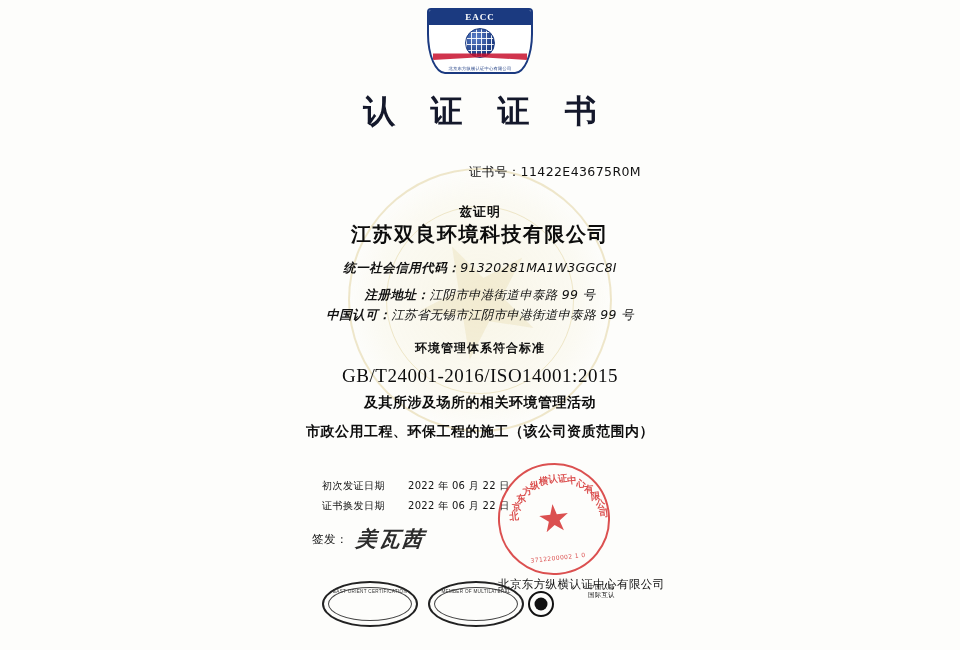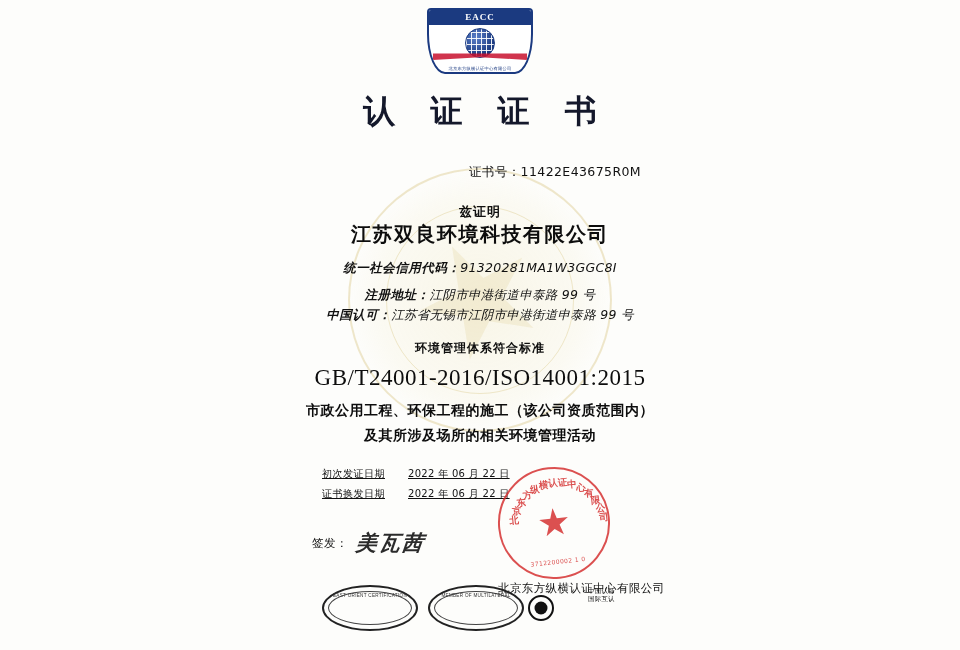--- a/index.html
+++ b/index.html
@@ -199,21 +199,21 @@
     text-align: center;
     font-size: 12px;
     font-weight: bold;
     color: #0d0d0d;
     margin-top: 16px;
     letter-spacing: 1px;
     font-family: "DejaVu Sans", sans-serif;
   }
   .standard-code {
     text-align: center;
-    font-size: 23px;
+    font-size: 19px;
     color: #0d0d0d;
     margin-top: 8px;
     letter-spacing: .5px;
     font-family: "Liberation Serif", serif;
   }
   .scope-label {
     text-align: center;
     font-size: 11.5px;
     color: #111;
     margin-top: 10px;
@@ -233,25 +233,24 @@
 
   
   .mid {
     position: relative;
     margin-top: 22px;
     height: 110px;
   }
   .dates {
     position: absolute;
     left: 322px;
-    top: 0;
+    top: 16px;
     font-size: 10px;
     color: #111;
     font-family: "DejaVu Sans", sans-serif;
-    text-decoration: underline;
   }
   .dates .row {
     display: flex;
     align-items: baseline;
     margin-bottom: 6px;
   }
   .dates .lbl {
     width: 86px;
     letter-spacing: .5px;
   }
@@ -473,22 +472,22 @@
       <span class="k">注册地址：</span><span class="v">江阴市申港街道申泰路 99 号</span>
     </div>
 
     <div class="kv tight2">
       <span class="k">中国认可：</span><span class="v">江苏省无锡市江阴市申港街道申泰路 99 号</span>
     </div>
 
     <div class="standard-line">环境管理体系符合标准</div>
     <div class="standard-code">GB/T24001-2016/ISO14001:2015</div>
 
+    <div class="scope-line second">及其所涉及场所的相关环境管理活动</div>
     <div class="scope-line">市政公用工程、环保工程的施工（该公司资质范围内）</div>
-    <div class="scope-line second">及其所涉及场所的相关环境管理活动</div>
 
     <div class="mid">
       <div class="dates">
         <div class="row">
           <span class="lbl">初次发证日期</span>
           <span class="val">2022 年 06 月 22 日</span>
         </div>
         <div class="row">
           <span class="lbl">证书换发日期</span>
           <span class="val">2022 年 06 月 22 日</span>

